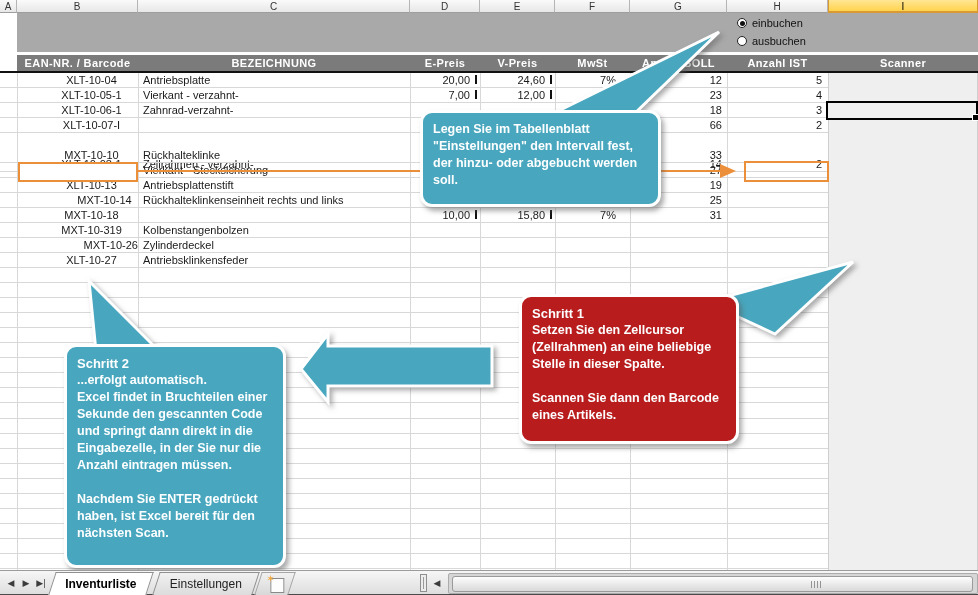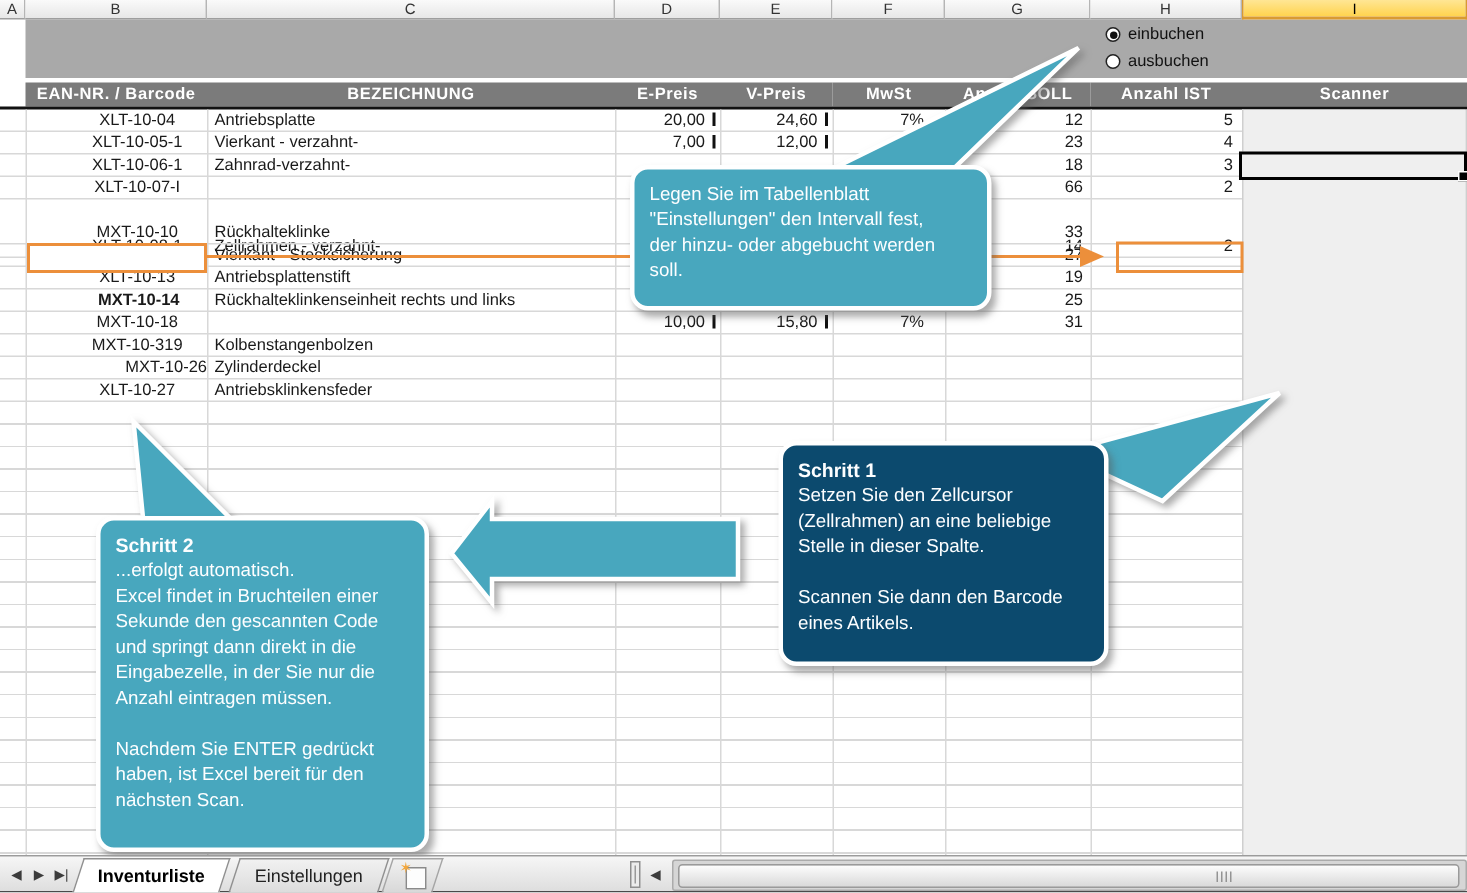--- a/index.html
+++ b/index.html
@@ -41,21 +41,21 @@
   .fill-handle{position:absolute;right:-3px;bottom:-3px;width:5px;height:5px;background:#000;border:1px solid #fff;}
   
   .orect{position:absolute;border:2.5px solid #ec8f3b;box-sizing:border-box;background:transparent;}
   .oline{position:absolute;background:#ec8f3b;}
   .ohead{position:absolute;width:0;height:0;border-top:7px solid transparent;border-bottom:7px solid transparent;
     border-left:16px solid #ec8f3b;}
   
   .bubble{position:absolute;background:#48a7be;border:3px solid #fff;border-radius:12px;box-sizing:border-box;
     box-shadow:3px 4px 5px rgba(90,90,90,.5);color:#fdfeff;padding:8px 10px;z-index:30;}
   .bubble .btitle{font-weight:bold;font-size:13px;line-height:17px;}
-  .bubble .bbody{font-weight:normal;font-size:12.5px;line-height:17px;white-space:pre-line;}
+  .bubble .bbody{font-weight:bold;font-size:12.5px;line-height:17px;white-space:pre-line;}
   #svglayer{position:absolute;left:0;top:0;z-index:25;pointer-events:none;}
   #svglayer polygon{filter:drop-shadow(3px 3px 2.5px rgba(90,90,90,.5));}
   
   .tabbar{position:absolute;left:0;top:570px;width:978px;height:25px;box-sizing:border-box;
     background:linear-gradient(#f6f6f6,#dedede);border-top:1px solid #9b9b9b;border-bottom:1px solid #4a4a4a;z-index:40;}
   .navbtn{position:absolute;top:3px;font-size:9px;color:#3c3c3c;width:14px;text-align:center;line-height:18px;cursor:default;}
   .sheettab{position:absolute;top:1px;height:23px;box-sizing:border-box;text-align:center;line-height:22px;
     font-size:12px;color:#222;transform:skewX(-18deg);border:1px solid #909090;border-bottom:none;
     background:linear-gradient(#f1f1f1,#dcdcdc);}
   .sheettab .tlabel{display:block;transform:skewX(18deg);white-space:nowrap;}
@@ -248,21 +248,21 @@
       <div class="cell right" style="left: 480px; width: 75px; top: 0px;">
         <span class="pricewrap">
           <span></span>
         </span>
       </div>
       <div class="cell right" style="left: 555px; width: 75px; top: 0px; padding-right: 14px;"></div>
       <div class="cell right" style="left: 630px; width: 97px; top: 0px; padding-right: 5px;">19</div>
       <div class="cell right" style="left: 727px; width: 101px; top: 0px; padding-right: 6px;"></div>
     </div>
     <div class="rowline" style="top: 192.9px;">
-      <div class="cell center" style="left: 18px; width: 121px; top: 0px; font-weight: bold;">MXT-10-14</div>
+      <div class="cell center" style="left: 30px; width: 121px; top: 0px;">MXT-10-14</div>
       <div class="cell left" style="left: 138px; width: 272px; top: 0px;">Rückhalteklinkenseinheit rechts und links</div>
       <div class="cell right" style="left: 410px; width: 70px; top: 0px;">
         <span class="pricewrap">
           <span></span>
         </span>
       </div>
       <div class="cell right" style="left: 480px; width: 75px; top: 0px;">
         <span class="pricewrap">
           <span></span>
         </span>
@@ -370,21 +370,21 @@
   <polygon points="301,369 328,334 328,346 492,346 492,386 328,386 328,402" fill="#48a7be" stroke="#fff" stroke-width="3"></polygon>
 </svg>
 
 <div class="bubble" style="left: 420px; top: 110px; width: 241px; height: 97px; background: rgb(72, 167, 190);">
   <div class="bbody">Legen Sie im Tabellenblatt
 "Einstellungen" den Intervall fest,
 der hinzu- oder abgebucht werden
 soll.</div>
 </div>
 
-<div class="bubble" style="left: 519px; top: 294px; width: 220px; height: 150px; background: #0c4a6e;">
+<div class="bubble" style="left: 519px; top: 294px; width: 220px; height: 150px; background: #b91c1c;">
   <div class="btitle">Schritt 1</div>
   <div class="bbody">Setzen Sie den Zellcursor
 (Zellrahmen) an eine beliebige
 Stelle in dieser Spalte.
 
 Scannen Sie dann den Barcode
 eines Artikels.</div>
 </div>
 
 <div class="bubble" style="left: 64px; top: 344px; width: 222px; height: 224px; background: rgb(72, 167, 190);">

